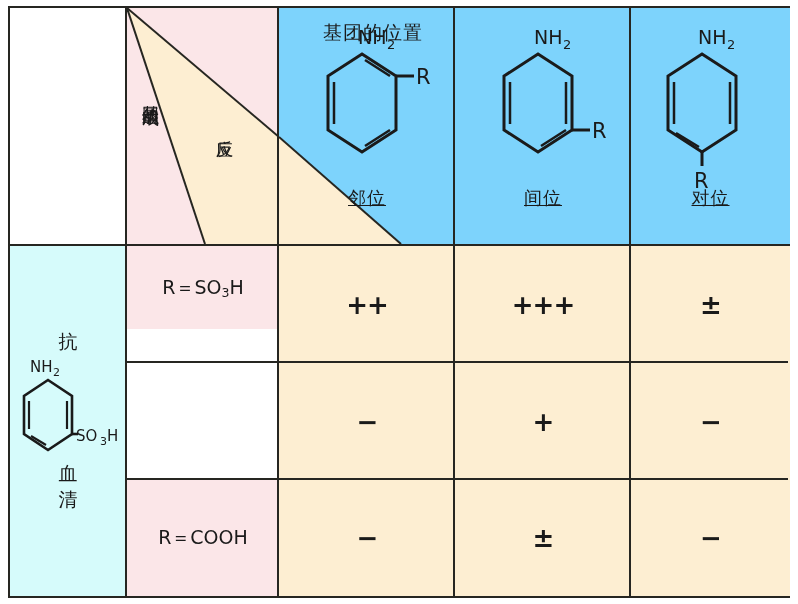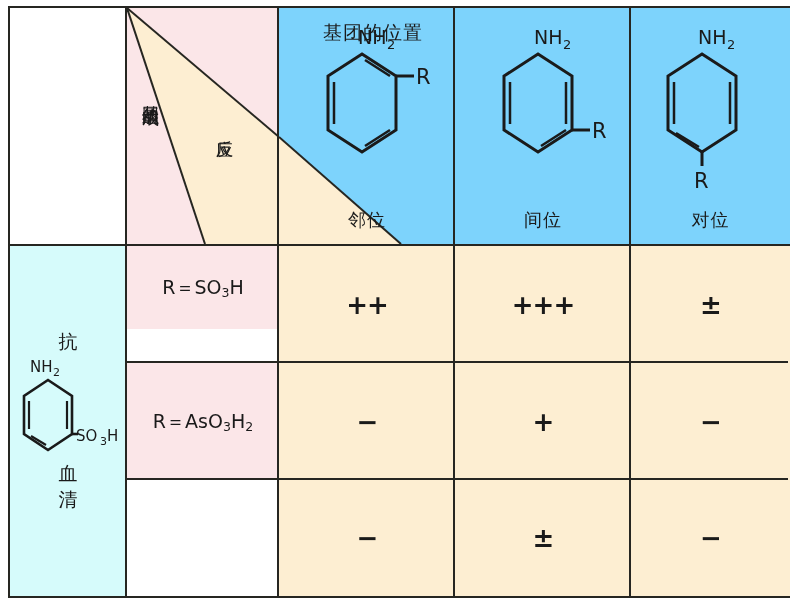--- a/index.html
+++ b/index.html
@@ -93,22 +93,22 @@
 
   .hdr-struct {
     position: absolute;
     top: 0; height: 236px;
     background: transparent;
     display: flex; flex-direction: column;
     align-items: center; justify-content: flex-start;
   }
   .hdr-struct .struct-art { margin-top: 16px; }
   .hdr-struct .pos-label {
-    position: absolute; bottom: 12px;
-    font-size: 18px; letter-spacing: 1px;
+    position: absolute; bottom: 34px;
+    font-size: 18px; letter-spacing: 1px; text-decoration: underline;
   }
 
   
   .body-anti {
     left: 0; width: 117px;
     background: #d6fbfb;
     display: flex; flex-direction: column;
     align-items: center; justify-content: center;
   }
   .body-anti .cjk {
@@ -232,27 +232,27 @@
     <span class="cjk">清</span>
   </div>
 
   <div class="cell body-r" style="top:238px; height:83px;">
     <span class="rtext">R＝SO<sub>3</sub>H</span>
   </div>
   <div class="cell body-val" style="left:269px; top:238px; width:176px; height:117px;">++</div>
   <div class="cell body-val" style="left:445px; top:238px; width:176px; height:117px;">+++</div>
   <div class="cell body-val" style="left:621px; top:238px; width:159px; height:117px;">±</div>
 
-  <div class="cell body-r" style="top:355px; height:117px;">
-    <span class="rtext">R＝AsO<sub>3</sub>H<sub>2</sub></span>
-  </div>
   <div class="cell body-val" style="left:269px; top:355px; width:176px; height:117px;">−</div>
   <div class="cell body-val" style="left:445px; top:355px; width:176px; height:117px;">+</div>
   <div class="cell body-val" style="left:621px; top:355px; width:159px; height:117px;">−</div>
 
+  <div class="cell body-r" style="top:472px; height:116px;">
+    <span class="rtext">R＝COOH</span>
+  </div>
   <div class="cell body-val" style="left:269px; top:472px; width:176px; height:116px;">−</div>
   <div class="cell body-val" style="left:445px; top:472px; width:176px; height:116px;">±</div>
   <div class="cell body-val" style="left:621px; top:472px; width:159px; height:116px;">−</div>
 
   <div class="rule-h" style="top:236px;"></div>
   <div class="rule-h" style="top:353px; left:117px;"></div>
   <div class="rule-h" style="top:470px; left:117px;"></div>
 
   <div class="rule-v" style="left:115px; height:588px;"></div>
   <div class="rule-v" style="left:267px; height:588px;"></div>

